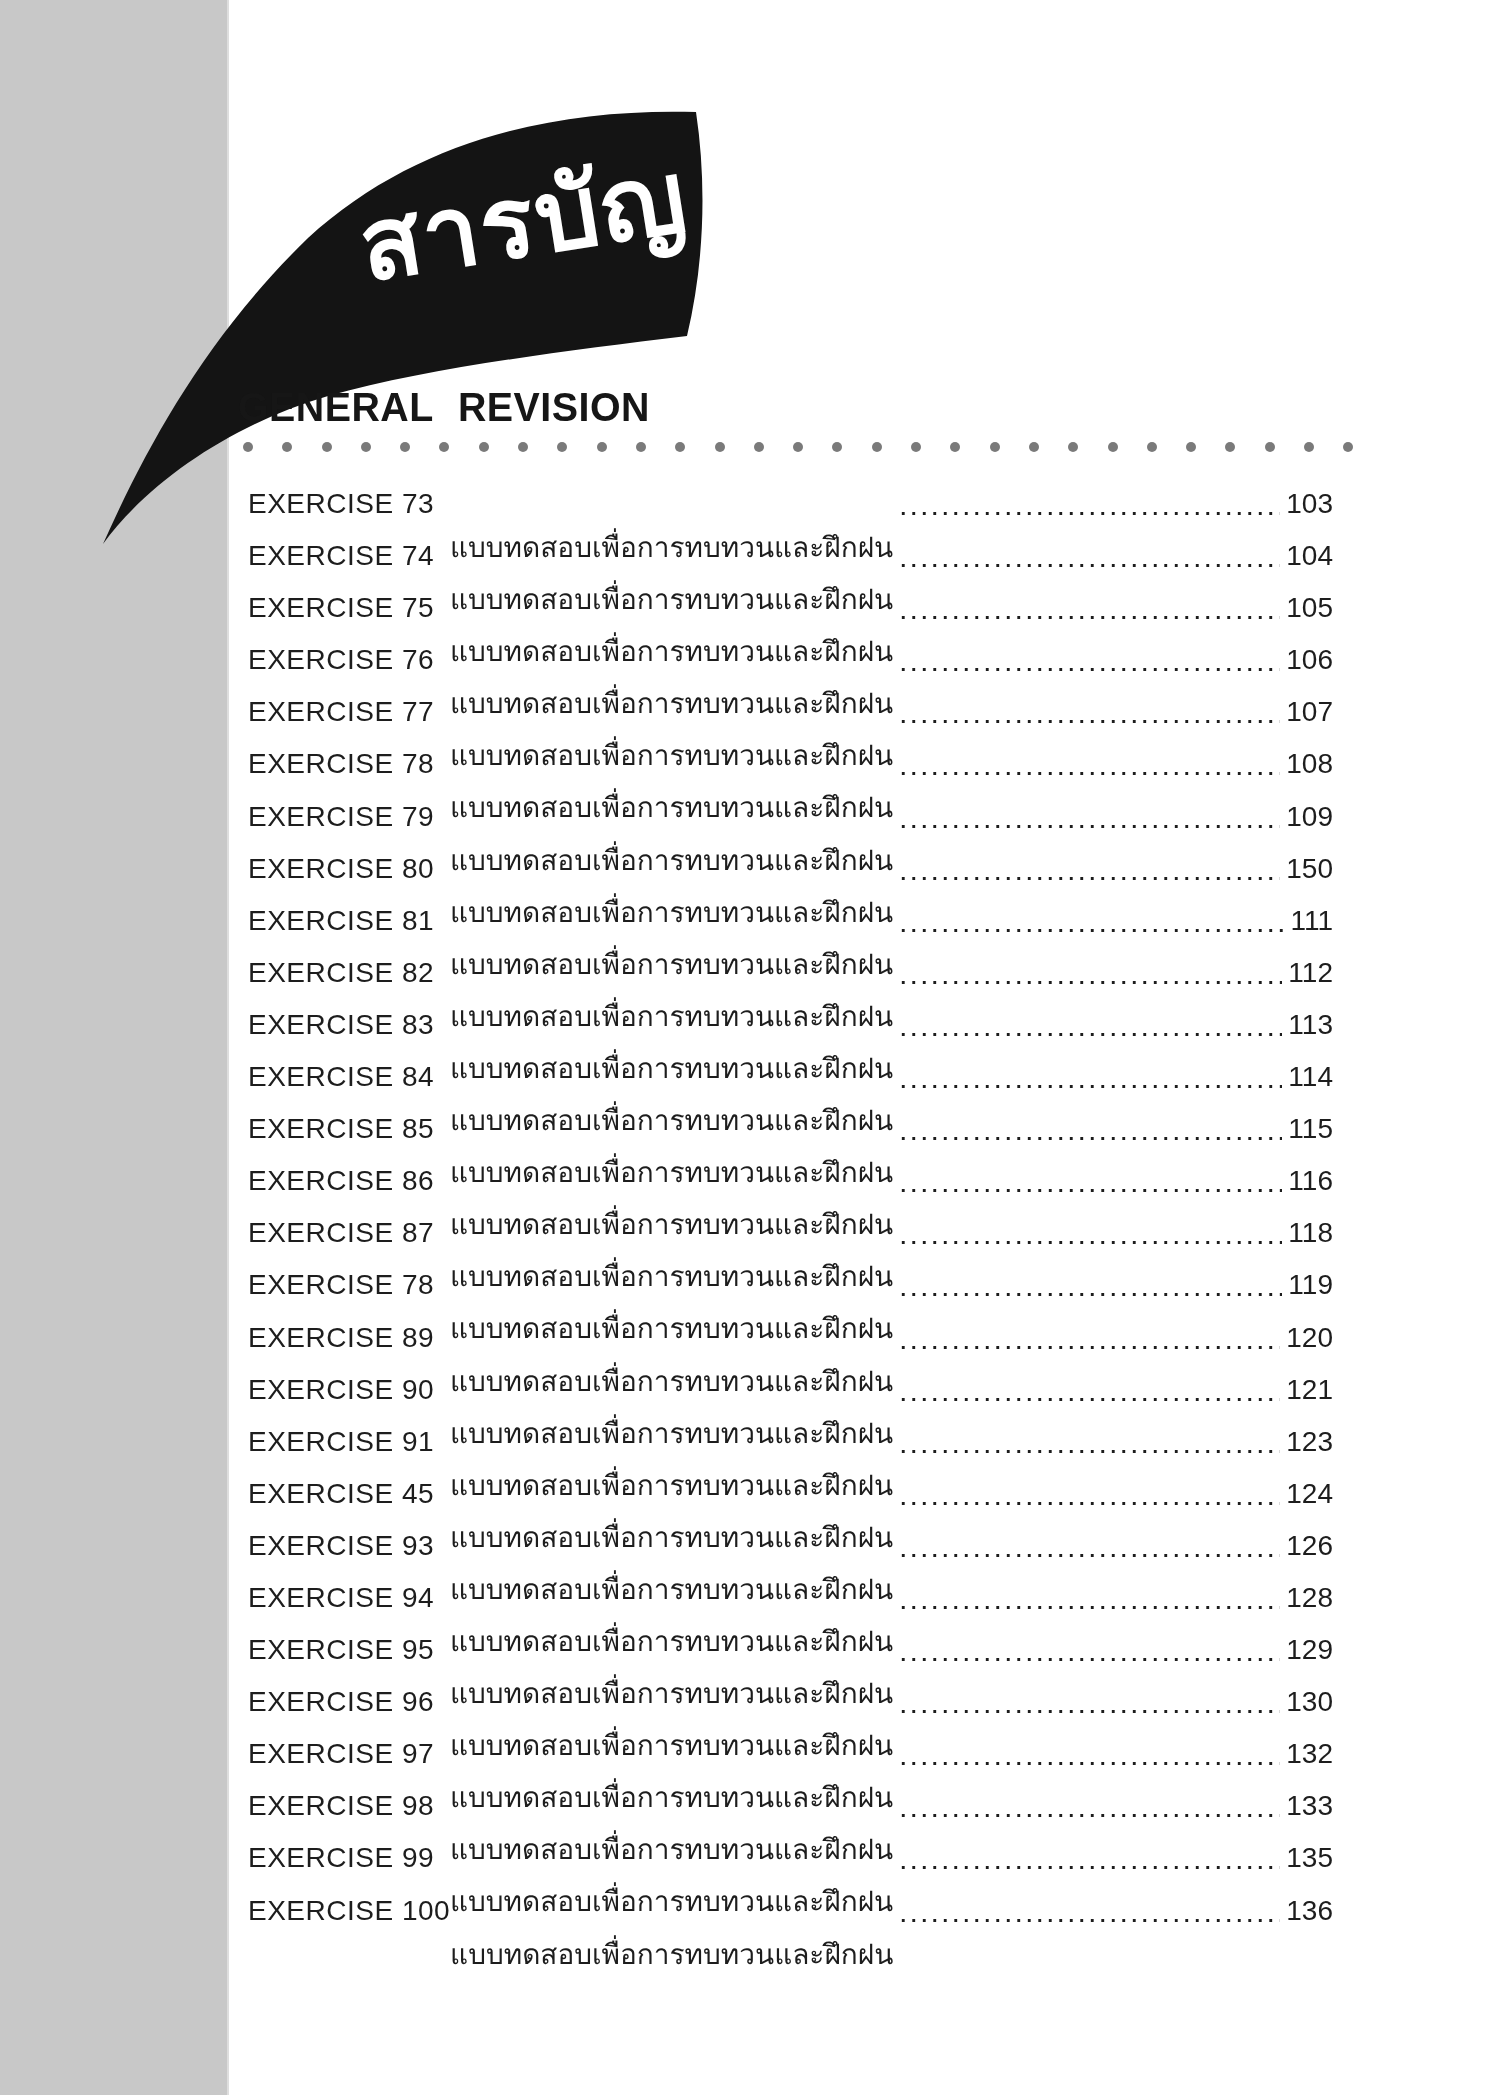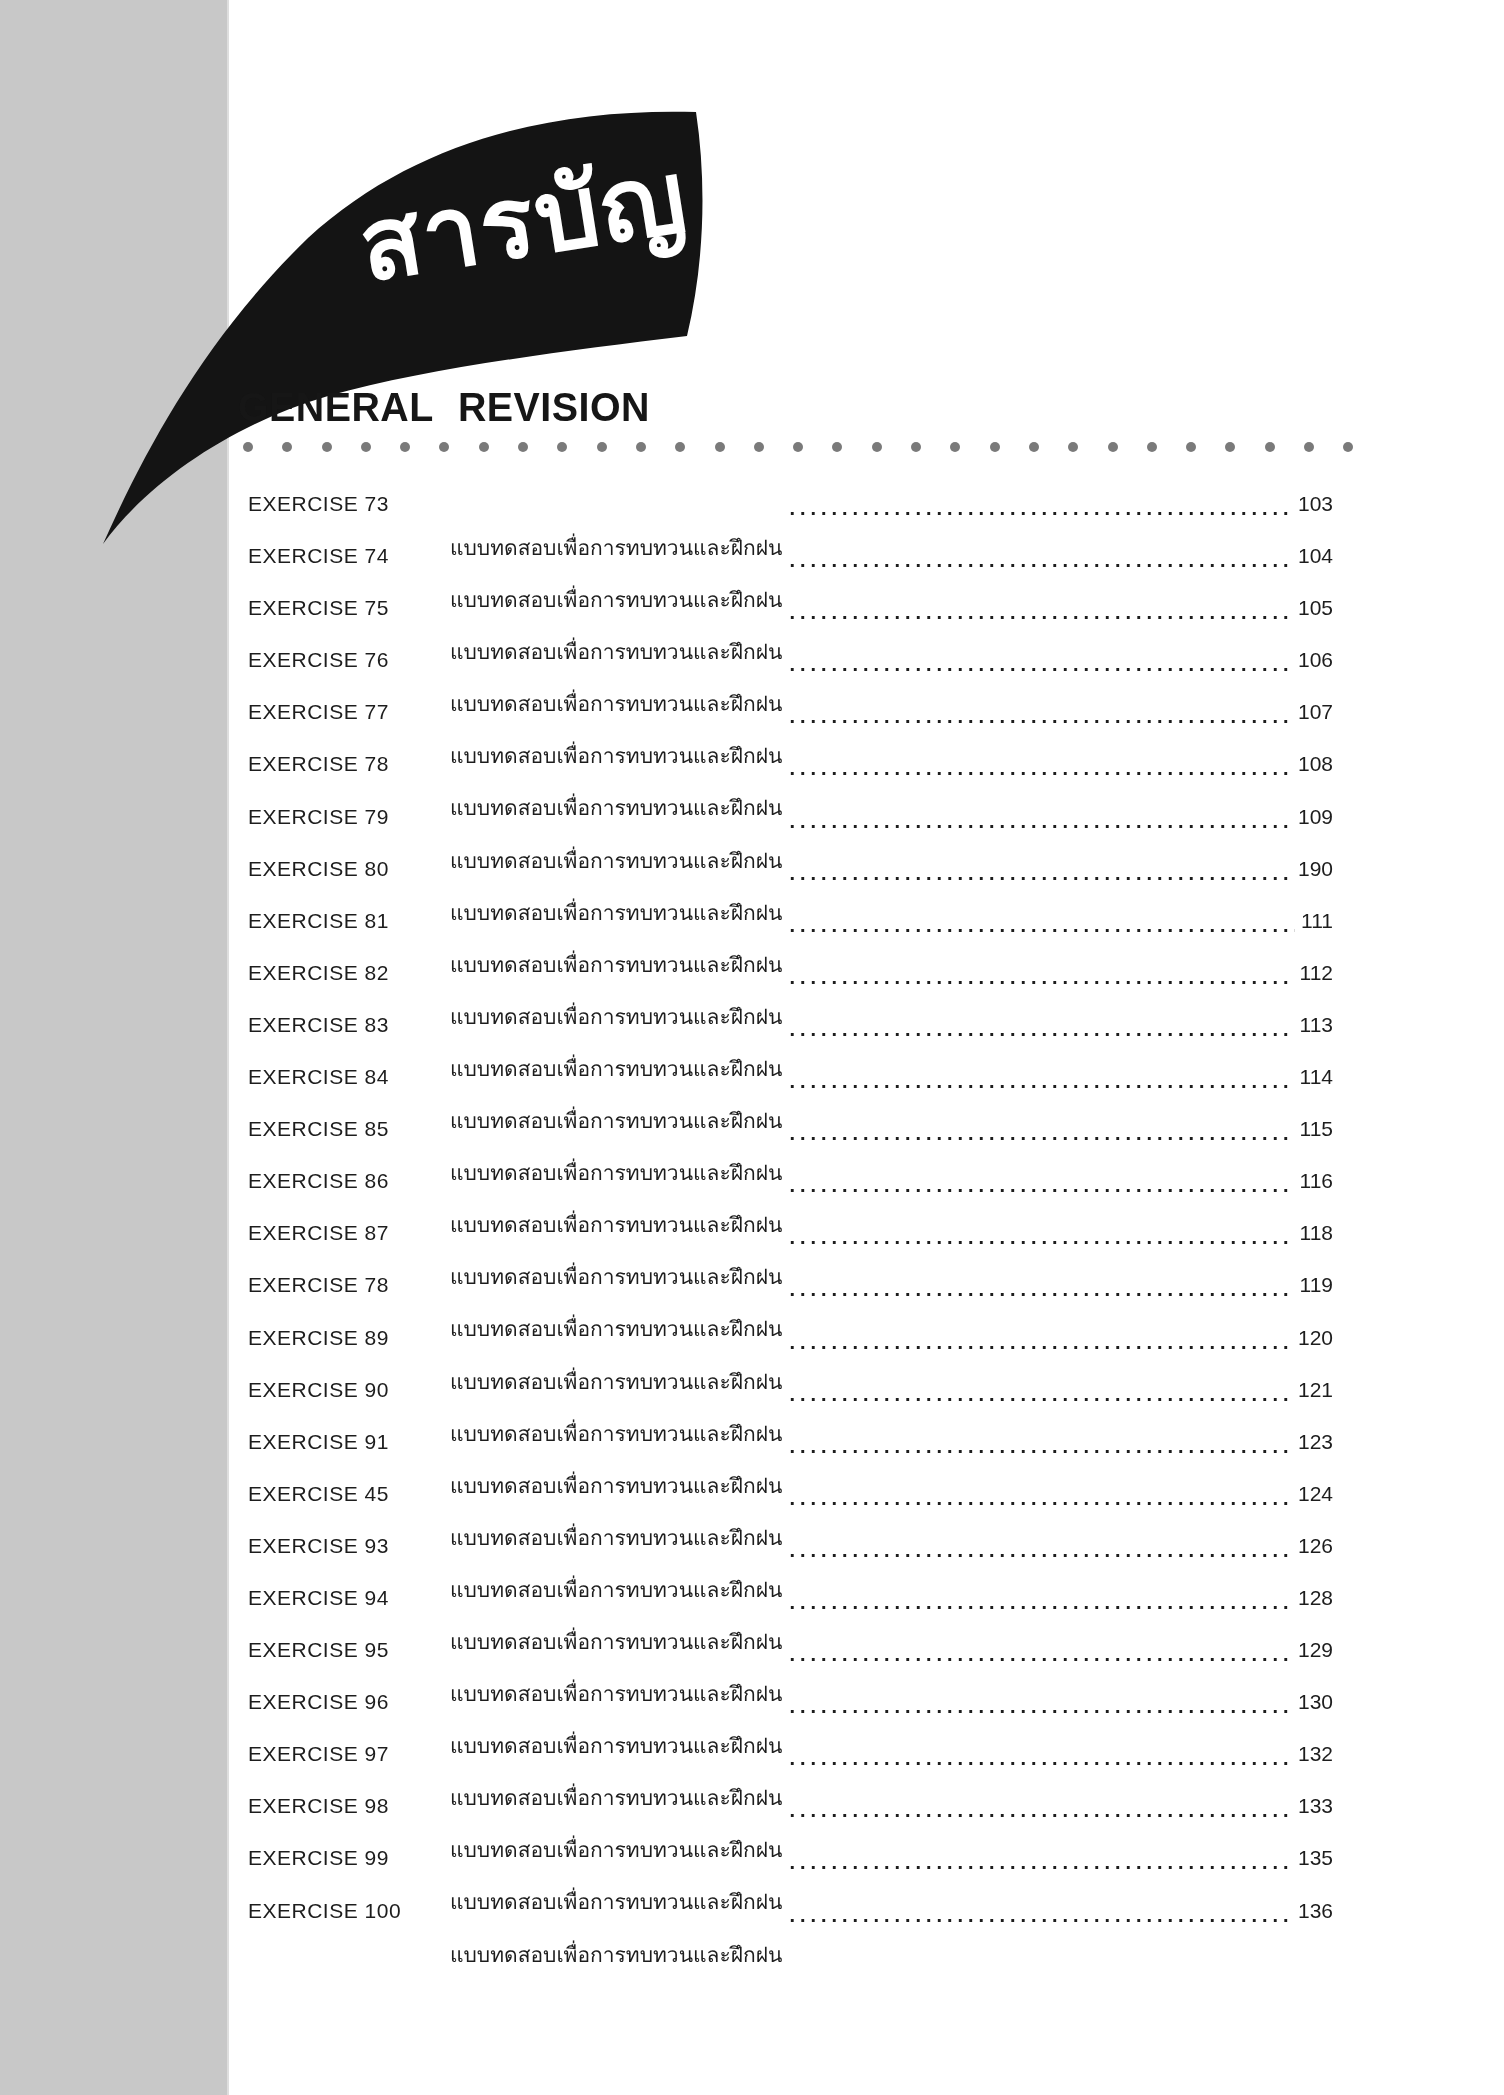--- a/index.html
+++ b/index.html
@@ -44,21 +44,21 @@
     width:10px;height:10px;border-radius:50%;
     background:#7a7a7a;margin-right:29.3px;flex:0 0 auto;
   }
   
   .toc{
     position:absolute;left:248px;top:478px;width:1085px;
   }
   .toc-row{
     display:flex;flex-direction:row;align-items:flex-start;
     height:52.1px;line-height:52.1px;
-    font-size:21px;color:#1d1d1d;
+    font-size:28px;color:#1d1d1d;
   }
   .toc-row .lbl{
     flex:0 0 auto;min-width:202px;white-space:nowrap;
     letter-spacing:0.5px;
   }
   .toc-row .thai{
     flex:0 0 auto;white-space:nowrap;margin-top:44px;
   }
   .toc-row .leader{
     flex:1 1 auto;min-width:20px;height:5px;
@@ -163,21 +163,21 @@
       <div class="toc-row">
         <span class="lbl">EXERCISE 79</span>
         <span class="thai">แบบทดสอบเพื่อการทบทวนและฝึกฝน</span>
         <span class="leader"></span>
         <span class="pg">109</span>
       </div>
       <div class="toc-row">
         <span class="lbl">EXERCISE 80</span>
         <span class="thai">แบบทดสอบเพื่อการทบทวนและฝึกฝน</span>
         <span class="leader"></span>
-        <span class="pg">190</span>
+        <span class="pg">150</span>
       </div>
       <div class="toc-row">
         <span class="lbl">EXERCISE 81</span>
         <span class="thai">แบบทดสอบเพื่อการทบทวนและฝึกฝน</span>
         <span class="leader"></span>
         <span class="pg">111</span>
       </div>
       <div class="toc-row">
         <span class="lbl">EXERCISE 82</span>
         <span class="thai">แบบทดสอบเพื่อการทบทวนและฝึกฝน</span>

